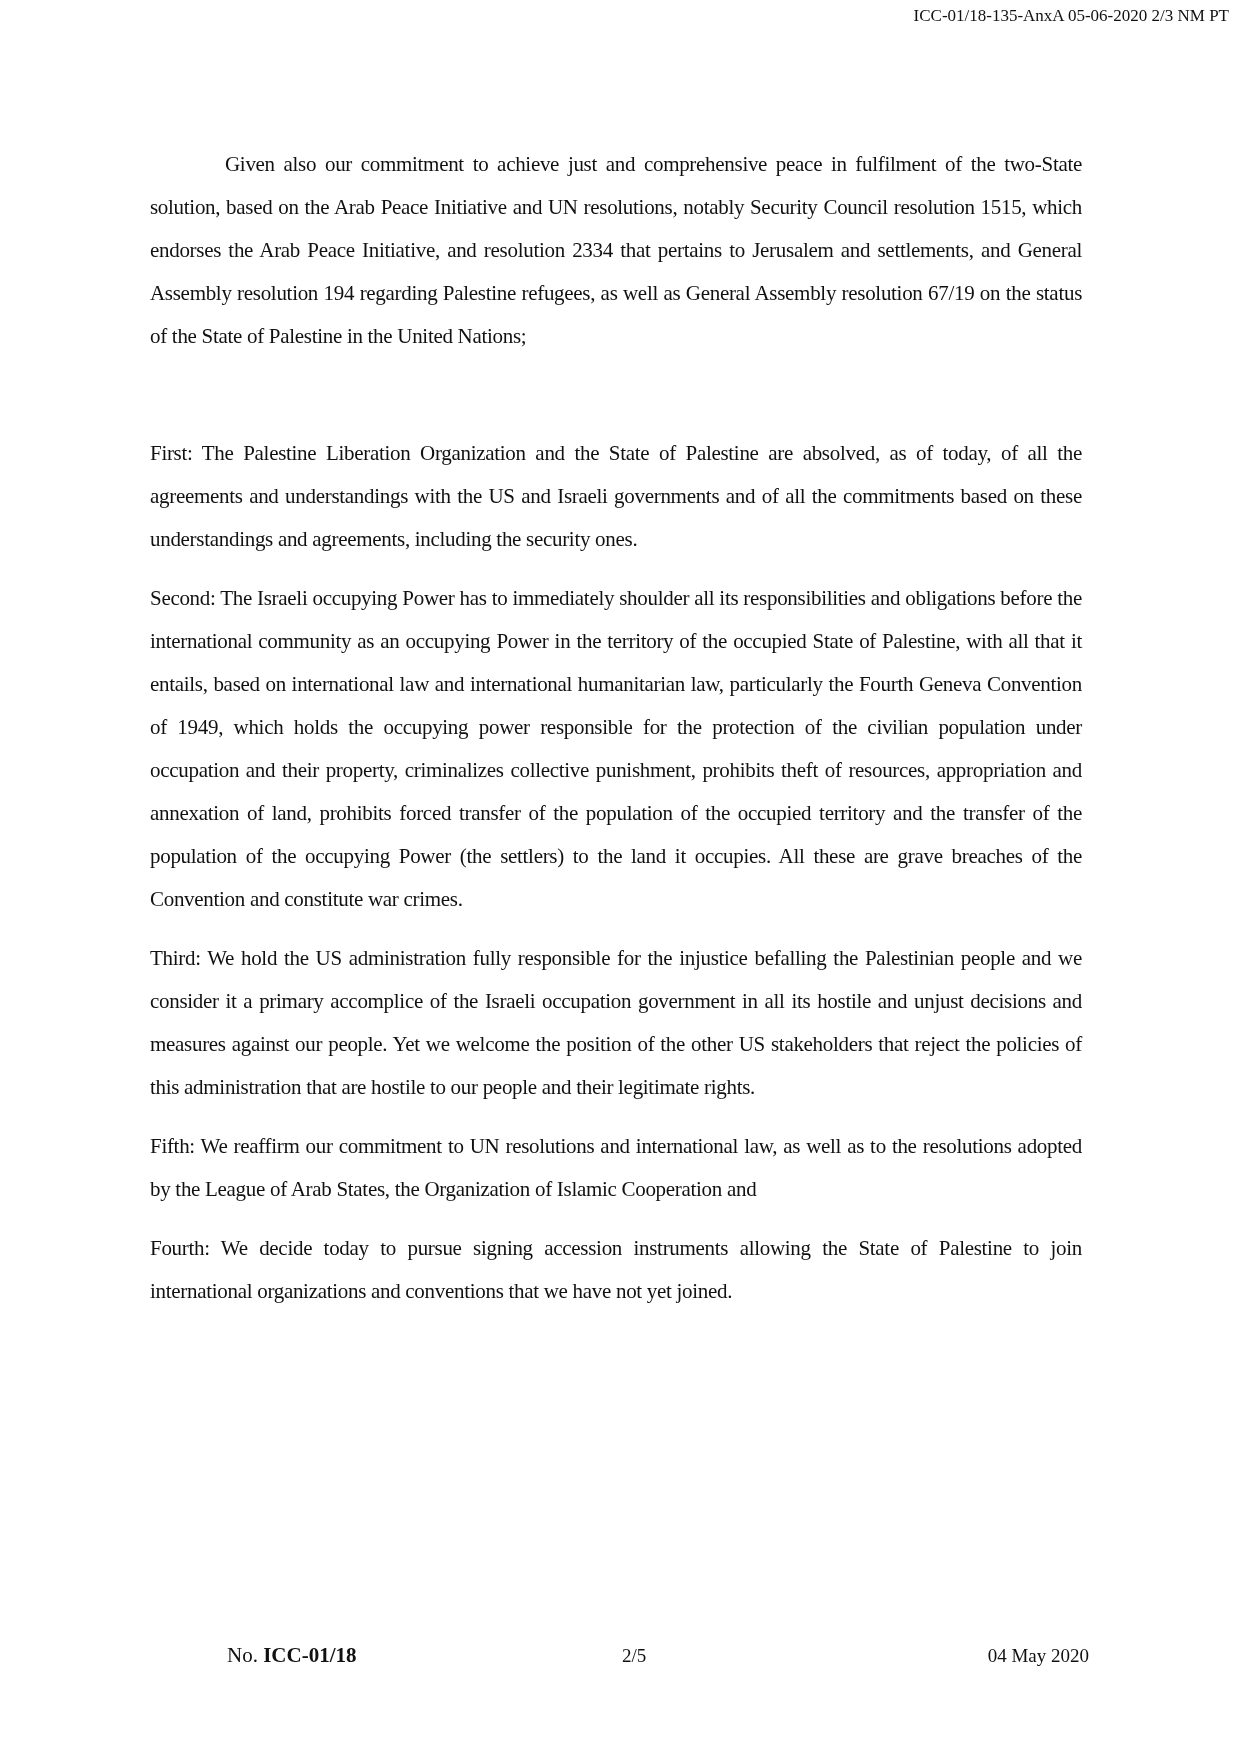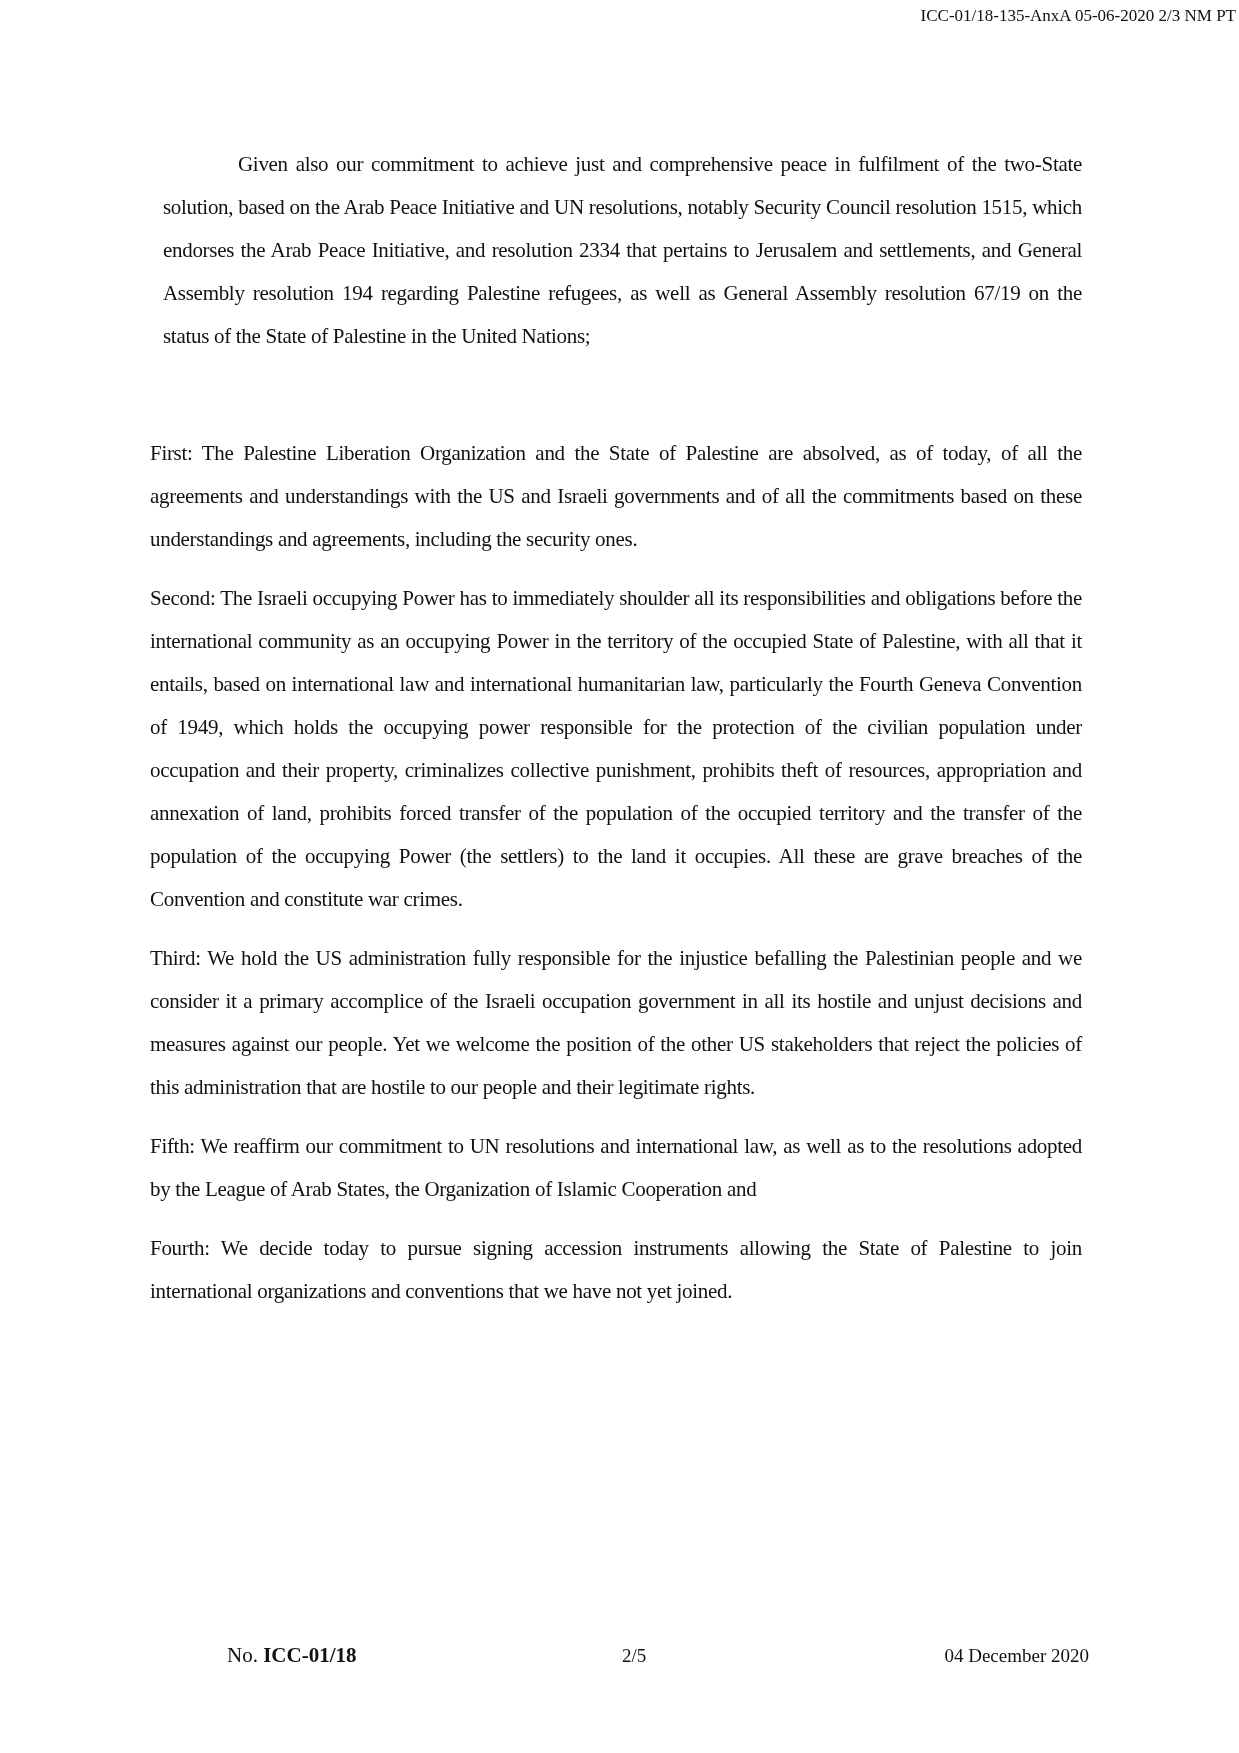--- a/index.html
+++ b/index.html
@@ -1,21 +1,21 @@
 <!DOCTYPE html>
 <html><head>
 <meta charset="utf-8">
 <style>
   html, body { margin:0; padding:0; background:#ffffff; }
   body { width:1239px; height:1753px; position:relative; overflow:hidden;
          font-family:"Liberation Serif", "DejaVu Serif", serif; color:#111; }
-  .header-stamp { position:absolute; top:6px; right:3px; font-size:17px; letter-spacing:0; }
+  .header-stamp { position:absolute; top:6px; right:10px; font-size:17px; letter-spacing:0; }
   .body { position:absolute; left:150px; top:143px; width:932px; }
   .para { font-size:21px; line-height:43px; text-align:justify; margin:0 0 16px 0; letter-spacing:-0.3px; }
-  .para.indent { text-indent:75px;margin-left:13px; }
+  .para.indent { text-indent:75px; }
   .gap { height:58px; }
   .footer { position:absolute; top:1643px; left:187px; right:150px; height:34px;
             font-family:"Liberation Serif", serif; font-size:21px; }
   .footer .left { position:absolute; left:0; top:0;margin-left:40px; }
   .footer .left b { font-weight:bold; }
   .footer .mid { position:absolute; left:435px; top:2px; font-size:19px; }
   .footer .right { position:absolute; right:0; top:2px; font-size:19px; }
 </style>
 </head>
 <body>
@@ -31,14 +31,14 @@
   <p class="para">Fifth: We reaffirm our commitment to UN resolutions and international law, as well as to the resolutions adopted by the League of Arab States, the Organization of Islamic Cooperation and</p>
   <p class="para">Fourth: We decide today to pursue signing accession instruments allowing the State of Palestine to join international organizations and conventions that we have not yet joined.</p>
 </div>
 
 <div class="footer">
   <div class="left">
     <span>No.</span>
     <b>ICC-01/18</b>
   </div>
   <div class="mid">2/5</div>
-  <div class="right">04 December 2020</div>
+  <div class="right">04 May 2020</div>
 </div>
 
 </body></html>

